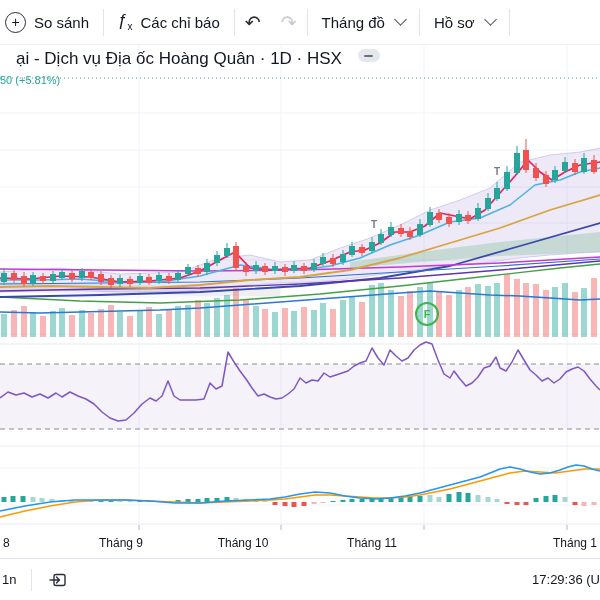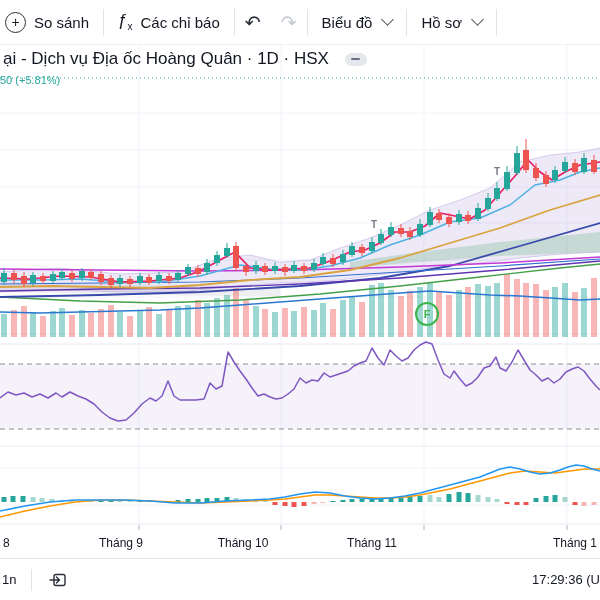--- a/index.html
+++ b/index.html
@@ -19,21 +19,21 @@
                font-size:14px;line-height:1;margin-left:-9px;flex:none;}
   .fx{font-size:17px;font-weight:500;}
   .fx sub{font-size:10px;}
   .arrow-btn{padding:0 10px;font-size:19px;height:44px;display:flex;align-items:center;cursor:pointer;}
   .undo{color:#2a2e39;}
   .redo{color:#c6c9d1;}
   .chev{width:8px;height:8px;border-right:1.7px solid #4a4e59;border-bottom:1.7px solid #4a4e59;
         transform:rotate(45deg);margin-top:-5px;margin-left:3px;}
 
   
-  .symbol-row{position:absolute;top:49px;left:3px;z-index:3;display:flex;align-items:center;font-size:17px;}
+  .symbol-row{position:absolute;top:49px;left:16px;z-index:3;display:flex;font-size:17px;}
   .collapse-pill{width:22px;height:13px;background:#e4e7ec;border-radius:7px;margin-left:16px;
                  display:flex;align-items:center;justify-content:center;cursor:pointer;}
   .collapse-pill .bar{width:9px;height:2px;background:#6a7080;border-radius:1px;}
   .price-row{position:absolute;top:74px;left:0;z-index:3;font-size:11px;color:#26a69a;}
 
   
   .bottom-bar{position:absolute;left:0;right:0;top:558px;height:41px;background:#fff;
               border-top:1px solid #e0e3eb;border-bottom:1px solid #0369a1;z-index:3;
               display:flex;align-items:center;font-size:13px;}
   .bb-range{padding-left:2px;cursor:pointer;}
@@ -373,21 +373,21 @@
     </div>
     <div class="tb-sep"></div>
     <div class="arrow-btn undo">
       <span>↶</span>
     </div>
     <div class="arrow-btn redo">
       <span>↷</span>
     </div>
     <div class="tb-sep"></div>
     <div class="tb-btn">
-      <span>Biểu đồ</span>
+      <span>Tháng đồ</span>
       <span class="chev"></span>
     </div>
     <div class="tb-sep"></div>
     <div class="tb-btn">
       <span>Hồ sơ</span>
       <span class="chev"></span>
     </div>
     <div class="tb-sep"></div>
   </div>
 

